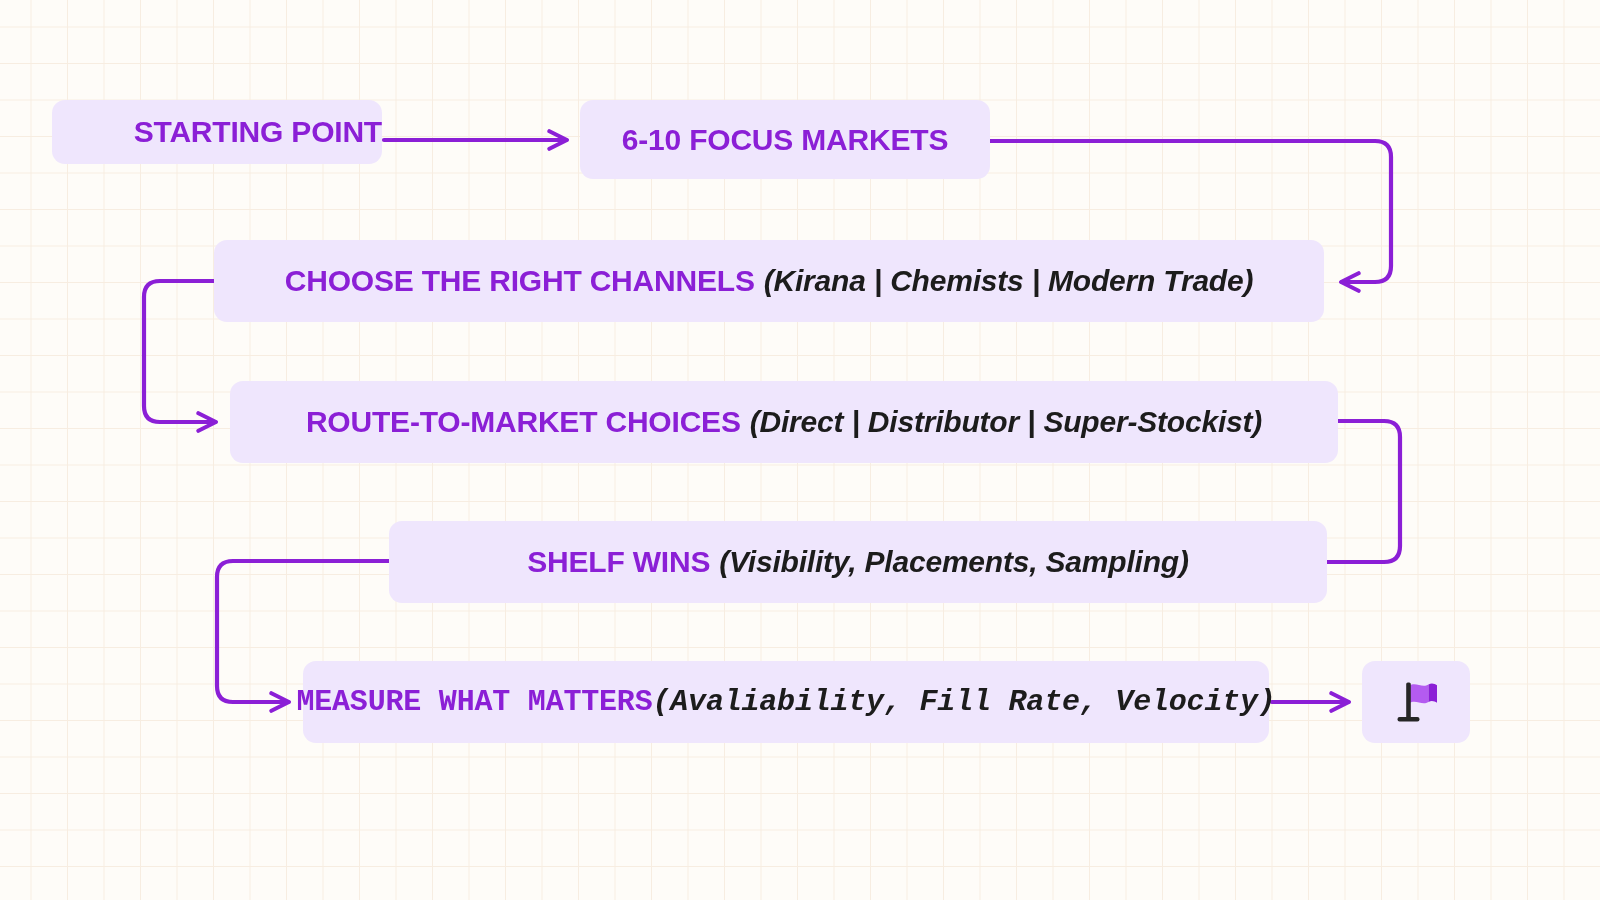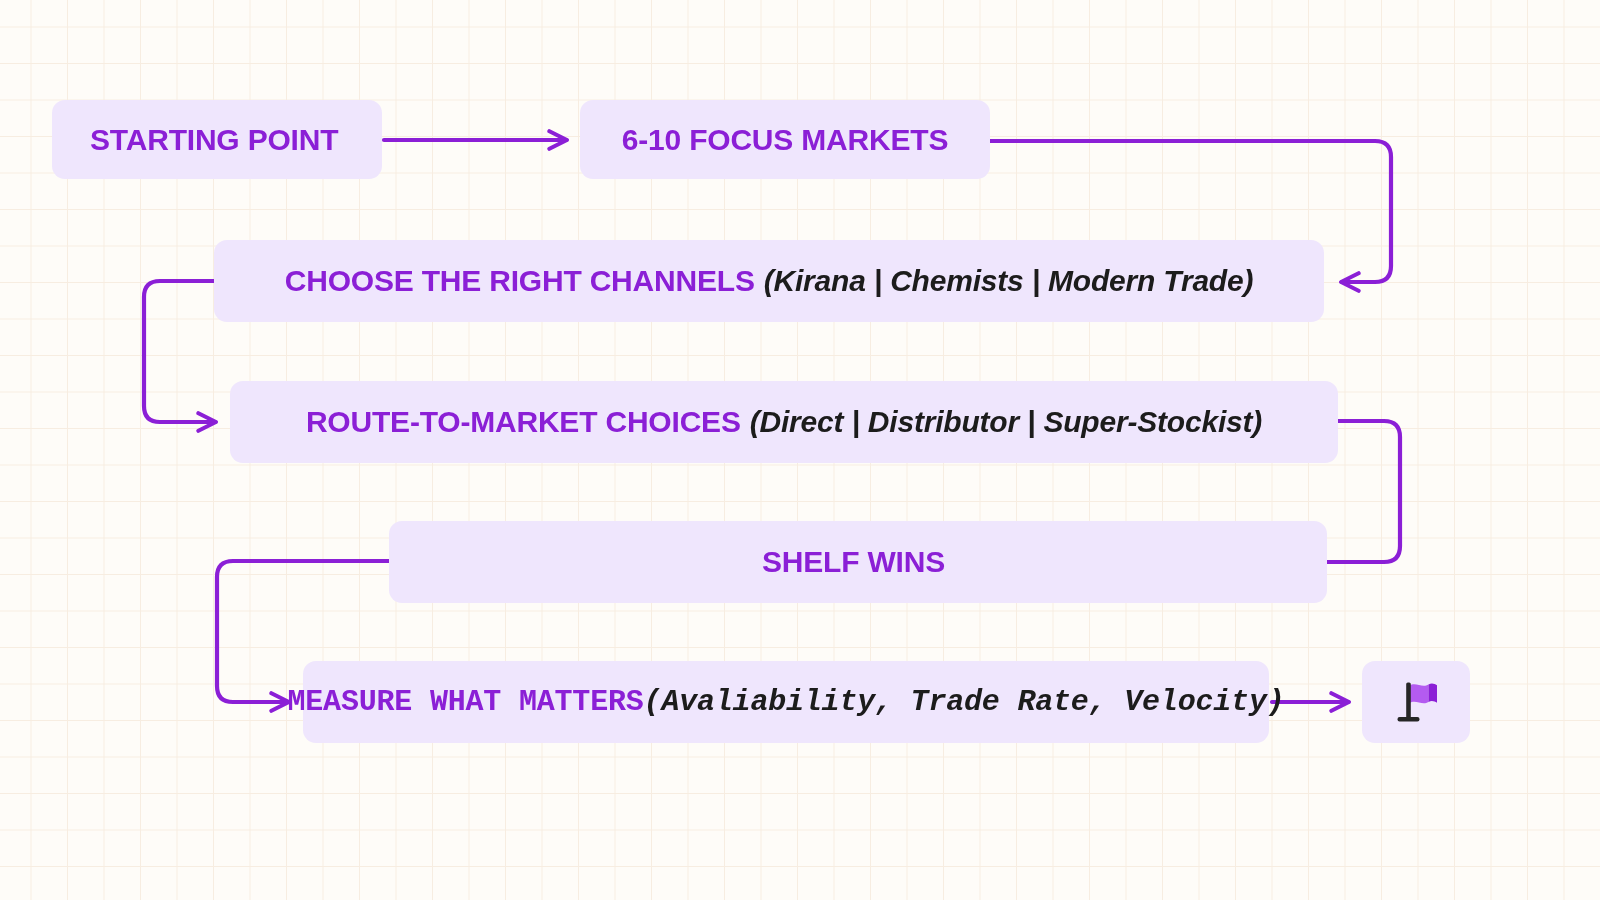--- a/index.html
+++ b/index.html
@@ -62,21 +62,21 @@
   .detail {
     color: #1c1c1c;
     font-style: italic;
     font-weight: 700;
     font-size: 30px;
     letter-spacing: -0.6px;
   }
   .sp { display: inline-block; width: 9px; }
 
   
-  #node-start        { left: 52px;  top: 100px; width: 330px; height: 79px;  padding-left: 38px; }
+  #node-start        { left: 52px;  top: 100px; width: 330px; height: 64px;  padding-left: 38px; justify-content: flex-end; }
   #node-markets      { left: 580px; top: 100px; width: 410px; height: 79px;  justify-content: center; align-items: center; }
   #node-channels     { left: 214px; top: 240px; width: 1110px; height: 82px; justify-content: center; }
   #node-rtm          { left: 230px; top: 381px; width: 1108px; height: 82px; justify-content: center; }
   #node-shelf        { left: 389px; top: 521px; width: 938px; height: 82px;  justify-content: center; }
   #node-measure      { left: 303px; top: 661px; width: 966px; height: 82px;  justify-content: center; font-family: Liberation Mono, monospace; }
   #node-goal         { left: 1362px; top: 661px; width: 108px; height: 82px; justify-content: center; }
 
   
   .flag-icon { display: block; }
 </style>
@@ -121,26 +121,27 @@
 
   <div class="node" id="node-channels">
     <span class="label strong">CHOOSE THE RIGHT CHANNELS</span>
     <span class="sp"></span>
     <span class="label detail">(Kirana | Chemists | Modern Trade)</span>
   </div>
 
   <div class="node" id="node-shelf">
     <span class="label strong">SHELF WINS</span>
     <span class="sp"></span>
+    <span class="label detail">(Visibility, Placements, Sampling)</span>
   </div>
 
   <div class="node" id="node-measure">
     <span class="label strong">MEASURE WHAT MATTERS</span>
     <span class="sp"></span>
-    <span class="label detail">(Avaliability, Trade Rate, Velocity)</span>
+    <span class="label detail">(Avaliability, Fill Rate, Velocity)</span>
   </div>
 
   <div class="node" id="node-goal">
     <svg class="flag-icon" width="52" height="52" viewBox="0 0 52 52" xmlns="http://www.w3.org/2000/svg">
 
       <path d="M19.5 9.5 C 26 5.5, 32 12.5, 38.5 8.5 L 38.5 26 C 32 30, 26 23, 19.5 27 Z" fill="#b45bf0"></path>
 
       <path d="M38.5 8.5 C 41.5 6.7, 44.5 7.6, 47 9.2 L 47 26.8 C 44.5 25.2, 41.5 24.3, 38.5 26 Z" fill="#8b1fd6"></path>
 
       <rect x="16.2" y="6.5" width="4.6" height="36.5" rx="1.6" fill="#262626"></rect>

